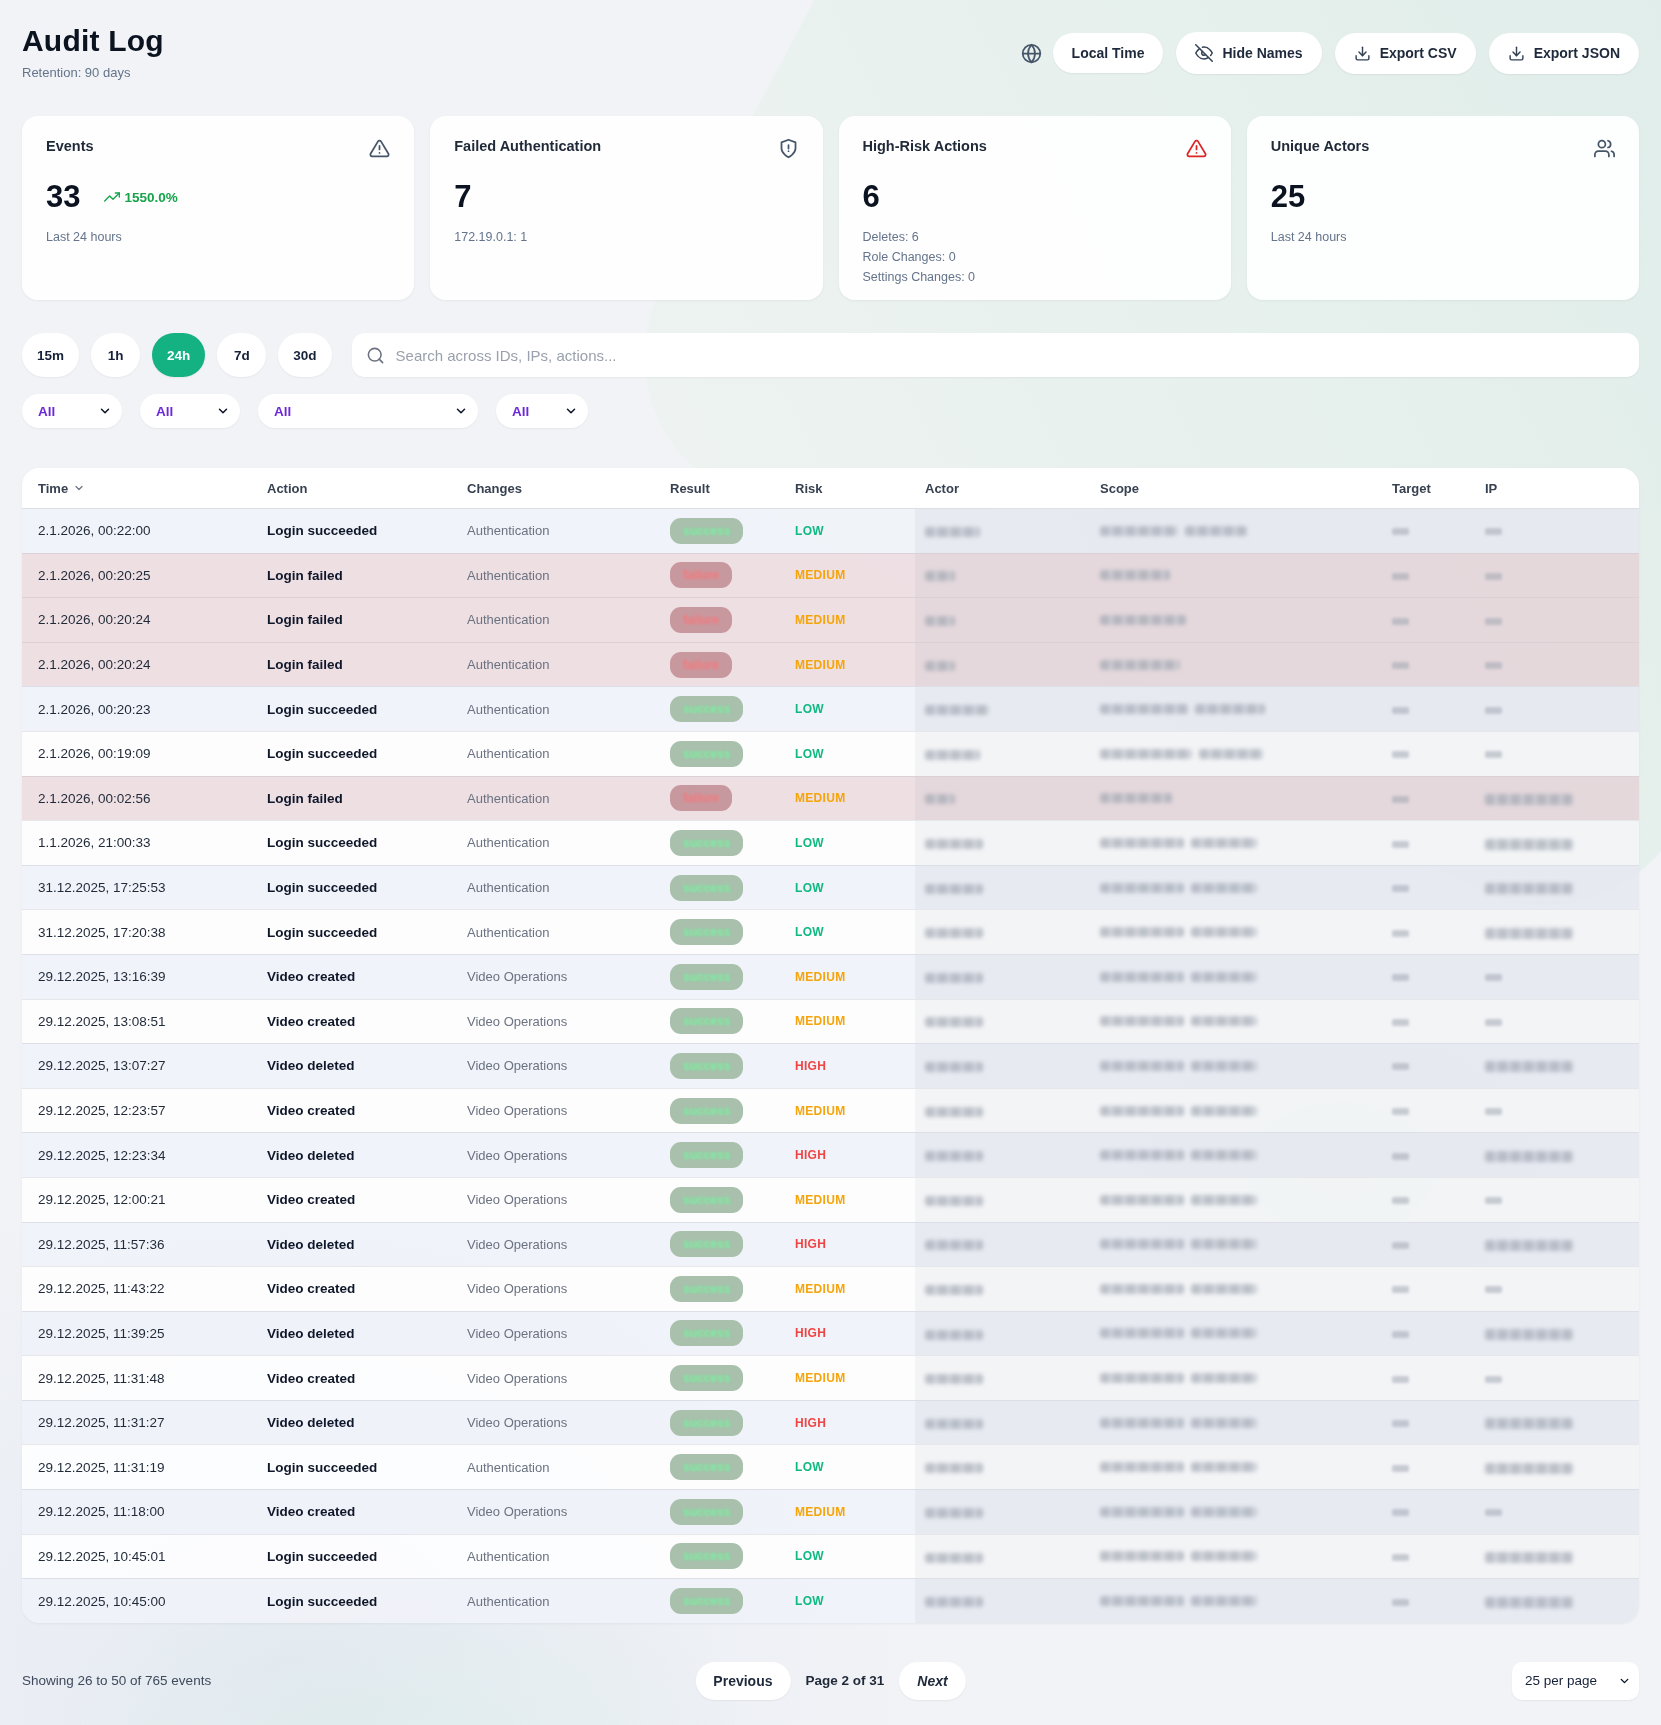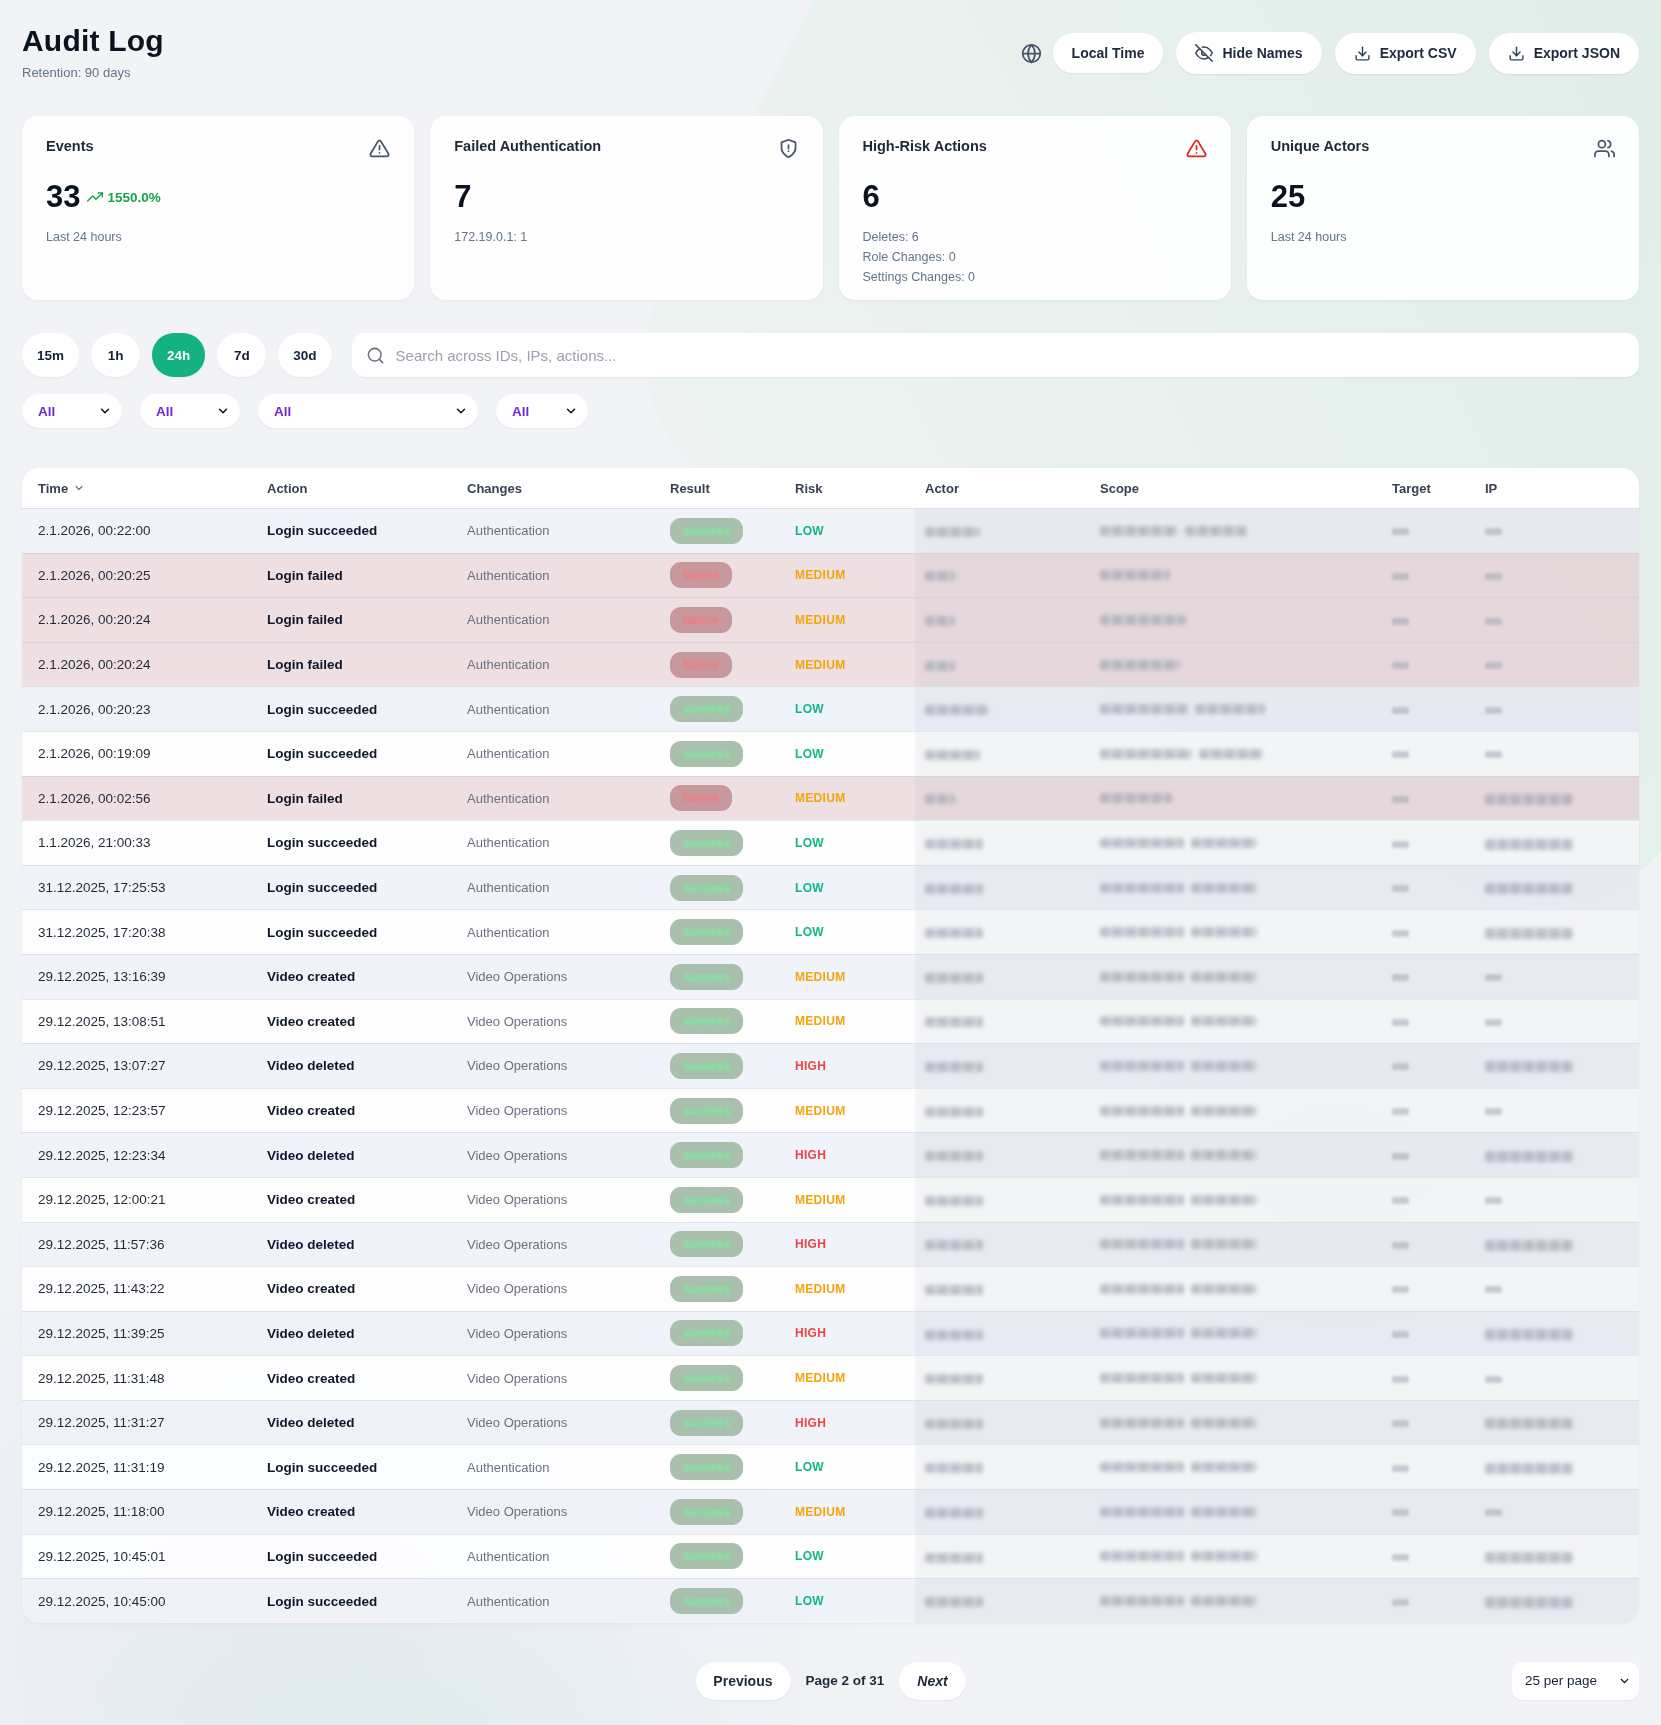--- a/index.html
+++ b/index.html
@@ -43,21 +43,21 @@
   
   .stats { display:grid; grid-template-columns:repeat(4,1fr); gap:16px; margin-top:36px; }
   .card {
     background:rgba(255,255,255,.92); border-radius:16px; padding:22px 24px;
     height:184px; box-shadow:0 1px 3px rgba(15,23,42,.05); position:relative;
   }
   .card-head { display:flex; justify-content:space-between; align-items:flex-start; }
   .card-label { font-size:14.5px; font-weight:700; color:#1f2937; }
   .card-icon { color:#475569; }
   .card-icon.red { color:#dc2626; }
-  .card-value-row { display:flex; align-items:center; gap:7px; margin-top:16px; }
+  .card-value-row { display:flex; align-items:center; gap:24px; margin-top:16px; }
   .card-value { font-size:31px; font-weight:800; color:#0b1220; }
   .trend { display:flex; align-items:center; gap:4px; color:#16a34a; font-size:13.5px; font-weight:600; }
   .card-sub { font-size:12.5px; color:#64748b; margin-top:13px; line-height:1.45; }
   .card-sub div { margin-bottom:2px; }
 
   
   .filter-row { display:flex; gap:12px; margin-top:33px; align-items:center; }
   .range-pill {
     background:#fff; border:none; border-radius:22px; min-width:49px; height:44px;
     padding:0 15px; font-family:inherit; font-size:13.5px; font-weight:700; color:#16213a;
@@ -724,20 +724,21 @@
             <span class="blob" style="width:66px"></span>
           </div>
           <div class="cell"><span class="dashblob"></span></div>
           <div class="cell"><span class="blob" style="width:88px;height:11px"></span></div>
           <div class="blurzone"></div>
         </div>
       </div>
   </div>
 
   <div class="footer" style="position:relative;">
+    <div class="foot-left">Showing 26 to 50 of 765 events</div>
     <div class="foot-center">
       <button class="pill-btn" style="padding:11px 18px;">
         <span>Previous</span>
       </button>
       <span class="page-indicator">Page 2 of 31</span>
       <button class="pill-btn" style="padding:11px 18px;font-style:italic;">
         <span>Next</span>
       </button>
     </div>
     <div class="foot-right">

